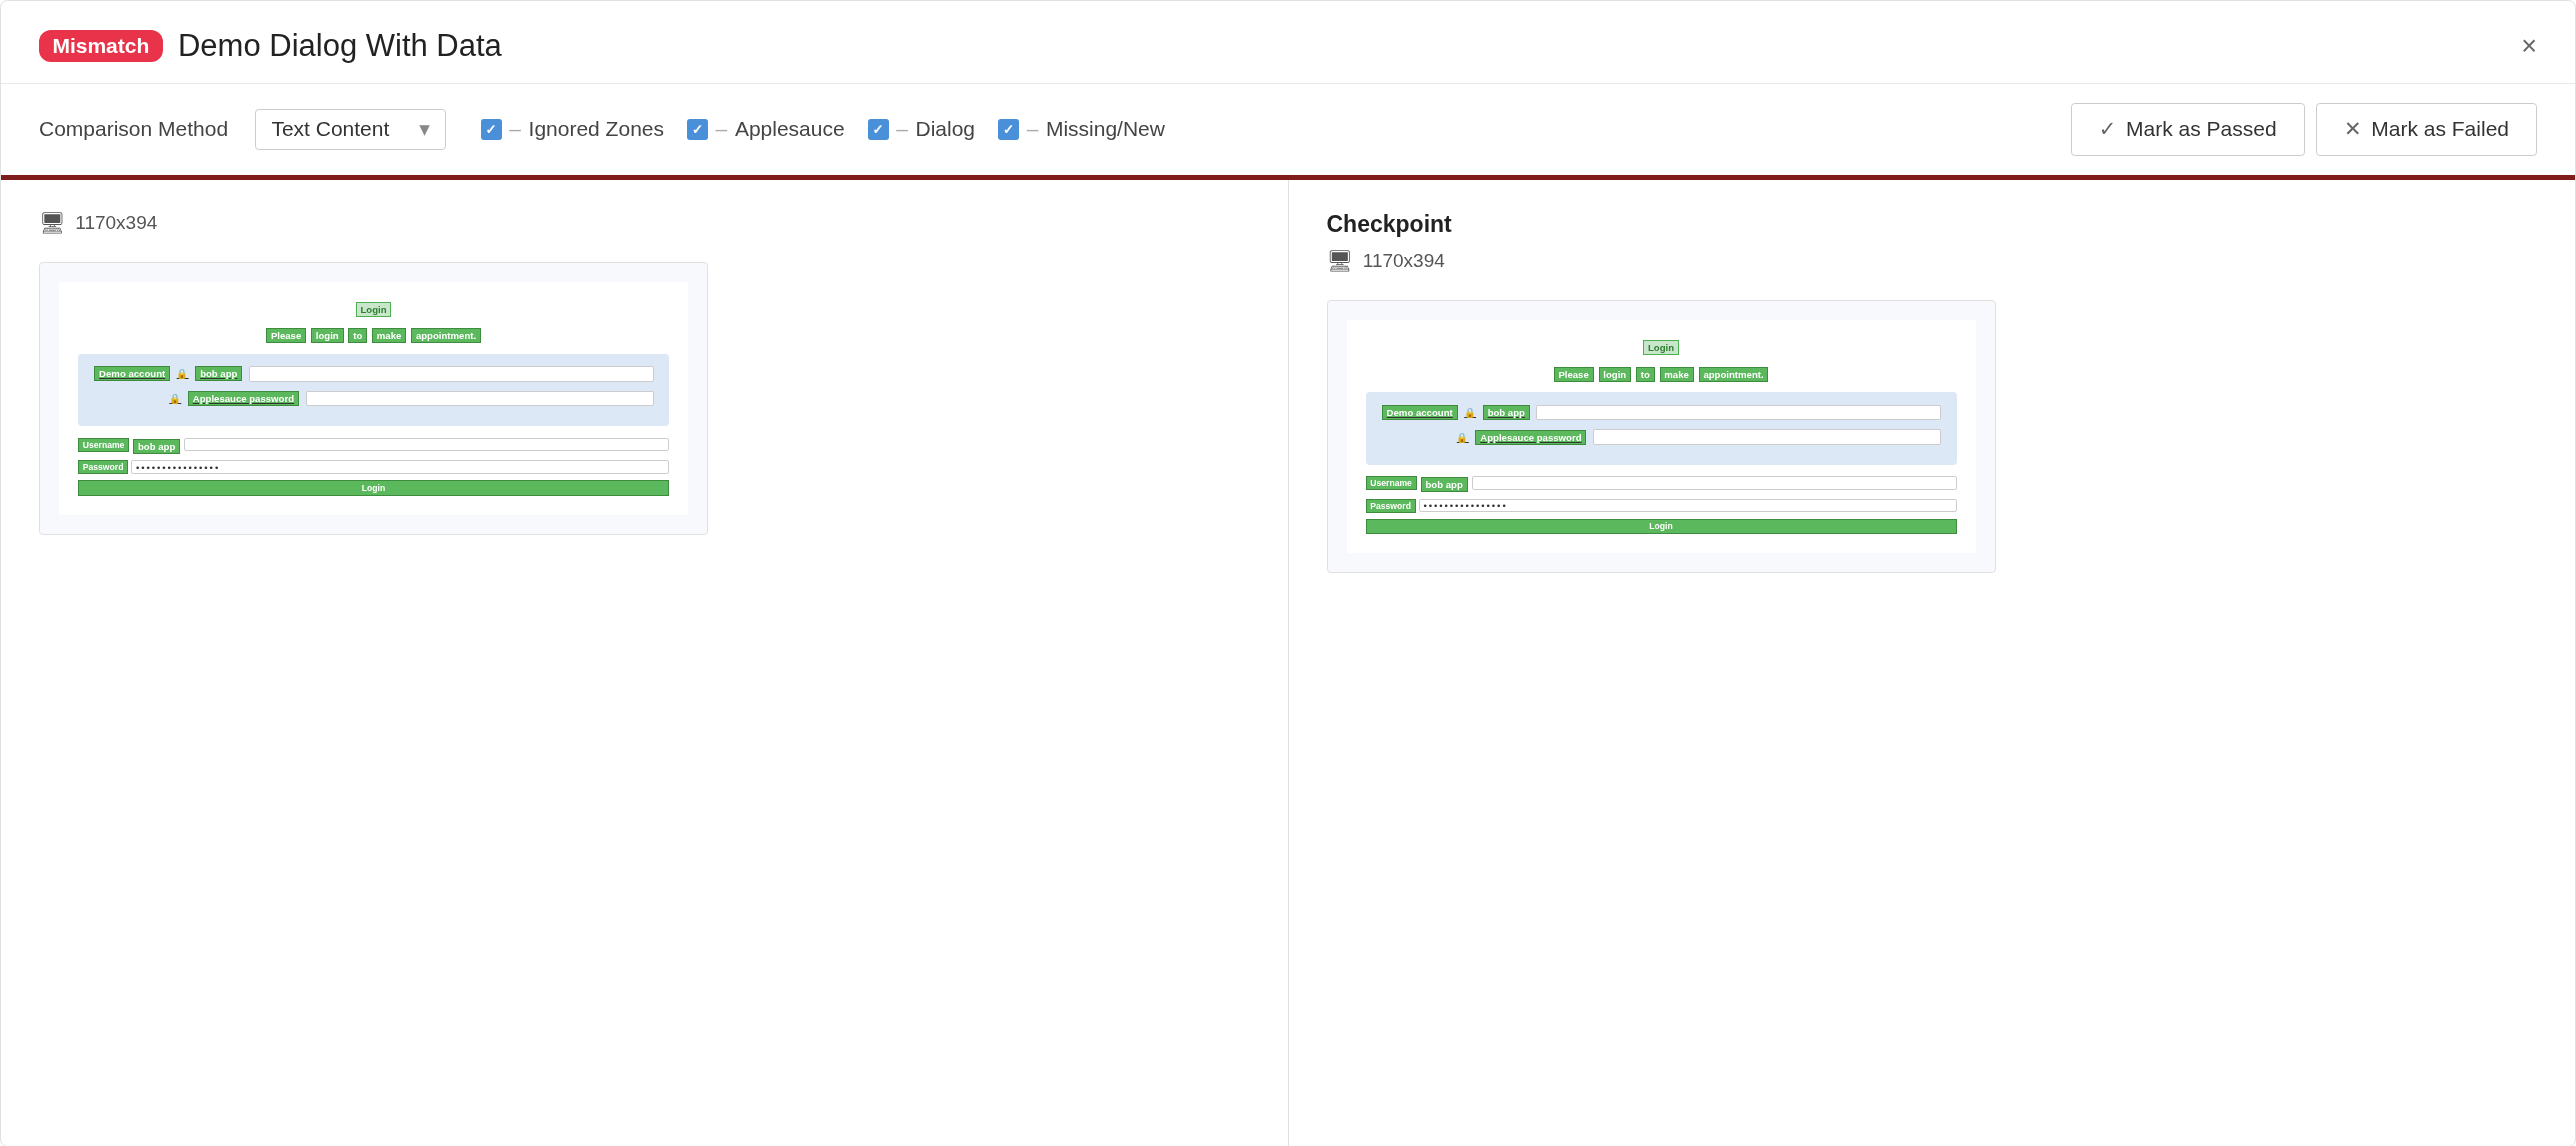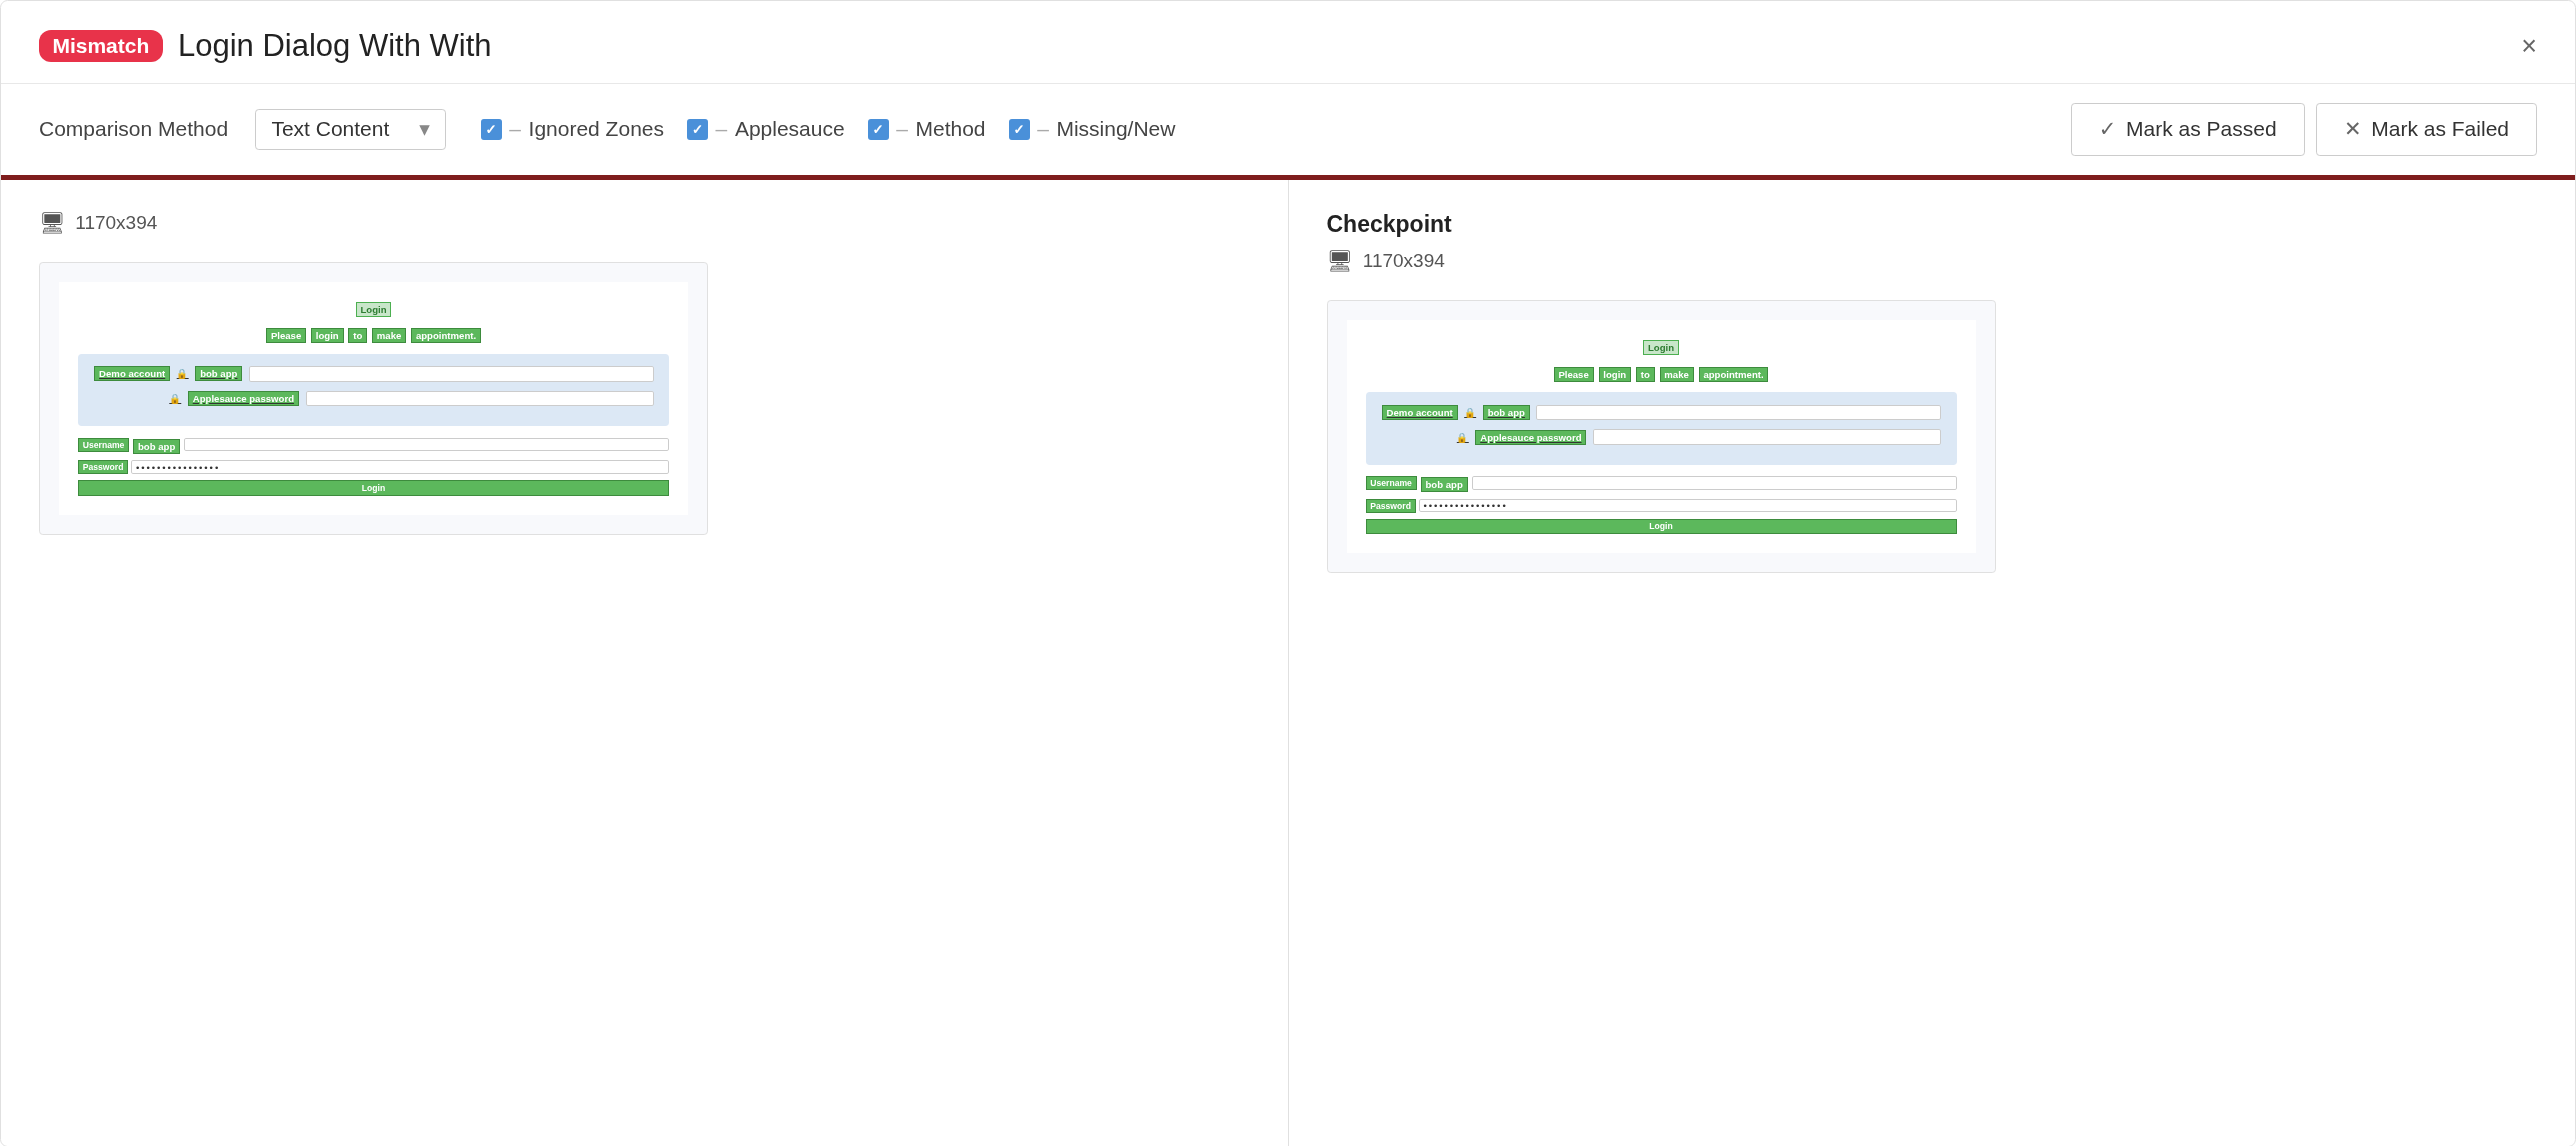--- a/index.html
+++ b/index.html
@@ -312,21 +312,21 @@
       font-weight: bold;
     }
   </style>
 </head>
 <body>
 
 <div class="modal-container">
 
   <div class="modal-header">
     <span class="mismatch-badge">Mismatch</span>
-    <h1 class="modal-title">Login Dialog With With</h1>
+    <h1 class="modal-title">Demo Dialog With Data</h1>
     <button class="close-btn">×</button>
   </div>
 
   <div class="toolbar">
     <span class="comparison-label">Comparison Method</span>
     <div class="comparison-select">
       <span>Text Content</span>
       <span class="chevron">▾</span>
     </div>
 
@@ -339,21 +339,21 @@
 
       <label class="filter-item">
         <span class="checkbox-blue"></span>
         <span class="dash">–</span>
         <span>Applesauce</span>
       </label>
 
       <label class="filter-item">
         <span class="checkbox-blue"></span>
         <span class="dash">–</span>
-        <span>Method</span>
+        <span>Dialog</span>
       </label>
 
       <label class="filter-item">
         <span class="checkbox-blue"></span>
         <span class="dash">–</span>
         <span>Missing/New</span>
       </label>
     </div>
 
     <div class="action-buttons">

